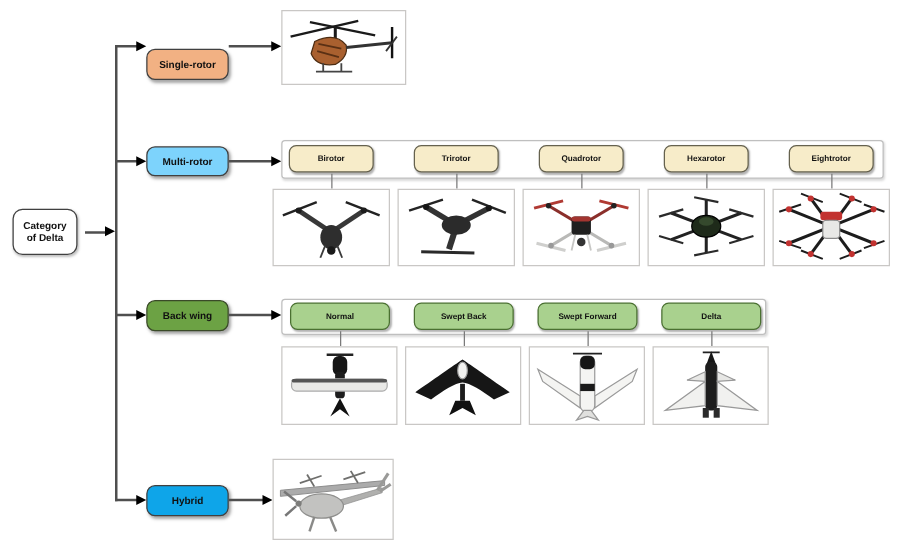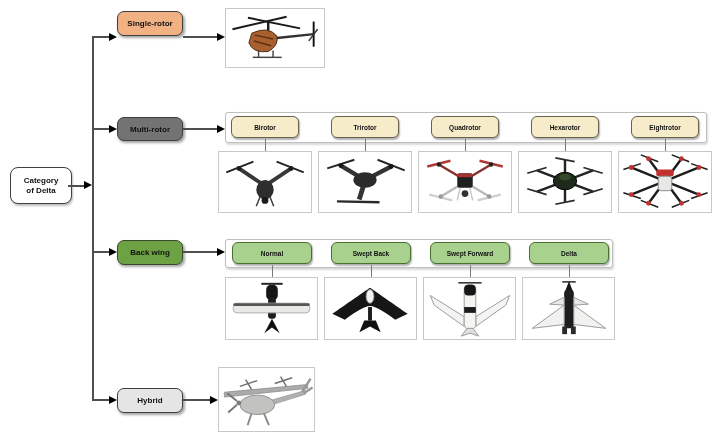--- a/index.html
+++ b/index.html
@@ -5,29 +5,29 @@
   html,body{margin:0;padding:0;background:#fff;}
   .canvas{position:relative;width:720px;height:441px;background:#fff;overflow:hidden;
           font-family:"Liberation Sans",sans-serif;}
   .hline{position:absolute;height:1.5px;background:#4f4f4f;}
   .vline{position:absolute;width:1.5px;background:#4f4f4f;}
   .conn{position:absolute;width:1px;background:#7a7a7a;}
   .arrow-r{position:absolute;width:0;height:0;border-top:4px solid transparent;
            border-bottom:4px solid transparent;border-left:8px solid #000;}
   .box{position:absolute;box-sizing:border-box;display:flex;align-items:center;justify-content:center;
        text-align:center;font-weight:bold;color:#111;}
-  .root{left:10px;top:167px;width:62px;height:37px;background:#fff;border:1.5px solid #404040;
+  .root{left:10px;top:167px;width:52px;height:37px;background:#fff;border:1.5px solid #404040;
         border-radius:8px;font-size:8px;line-height:1.25;flex-direction:column;
         box-shadow:1px 1.5px 2px rgba(0,0,0,.25);text-align:center;}
   .cat{left:117px;width:66px;height:25px;border:1.5px solid #404040;border-radius:7px;font-size:8px;
        box-shadow:1.5px 2px 2.5px rgba(0,0,0,.35);}
   .cat.single{background:#F2B183;}
-  .cat.multi{background:#737373;}
+  .cat.multi{background:#7dd3fc;}
   .cat.fixed{background:#6CA244;border-color:#3A4A28;}
-  .cat.hybrid{background:#e5e5e5;}
+  .cat.hybrid{background:#0ea5e9;}
   .bar{position:absolute;box-sizing:border-box;background:#fff;border:1px solid #BFBFBF;
        border-radius:3px;box-shadow:1px 1.5px 2px rgba(0,0,0,.15);}
   .sub{height:22px;border-radius:6px;font-size:6.5px;box-shadow:1px 1.5px 1.5px rgba(0,0,0,.3);}
   .sub.cream{width:68px;background:#F7ECC9;border:1.2px solid #66624E;}
   .sub.green{width:80px;background:#A9D18E;border:1.2px solid #4A7031;}
   .imgbox{position:absolute;box-sizing:border-box;background:#fff;border:1px solid #C9C7C5;
           display:flex;align-items:center;justify-content:center;}
   .imgbox svg{display:block;width:100%;height:100%;}
 </style>
 </head>
@@ -46,21 +46,21 @@
 
   <div class="hline" style="left:92px;top:36px;width:18px;"></div>
   <div class="arrow-r" style="left:109px;top:33px;"></div>
   <div class="hline" style="left:92px;top:128px;width:18px;"></div>
   <div class="arrow-r" style="left:109px;top:125px;"></div>
   <div class="hline" style="left:92px;top:251px;width:18px;"></div>
   <div class="arrow-r" style="left:109px;top:248px;"></div>
   <div class="hline" style="left:92px;top:399px;width:18px;"></div>
   <div class="arrow-r" style="left:109px;top:396px;"></div>
 
-  <div class="box cat single" style="top:11px;">
+  <div class="box cat single" style="top:39px;">
     <span>Single-rotor</span>
   </div>
   <div class="box cat multi" style="top:117px;height:24px;">
     <span>Multi-rotor</span>
   </div>
   <div class="box cat fixed" style="top:240px;">
     <span>Back wing</span>
   </div>
   <div class="box cat hybrid" style="top:388px;">
     <span>Hybrid</span>

